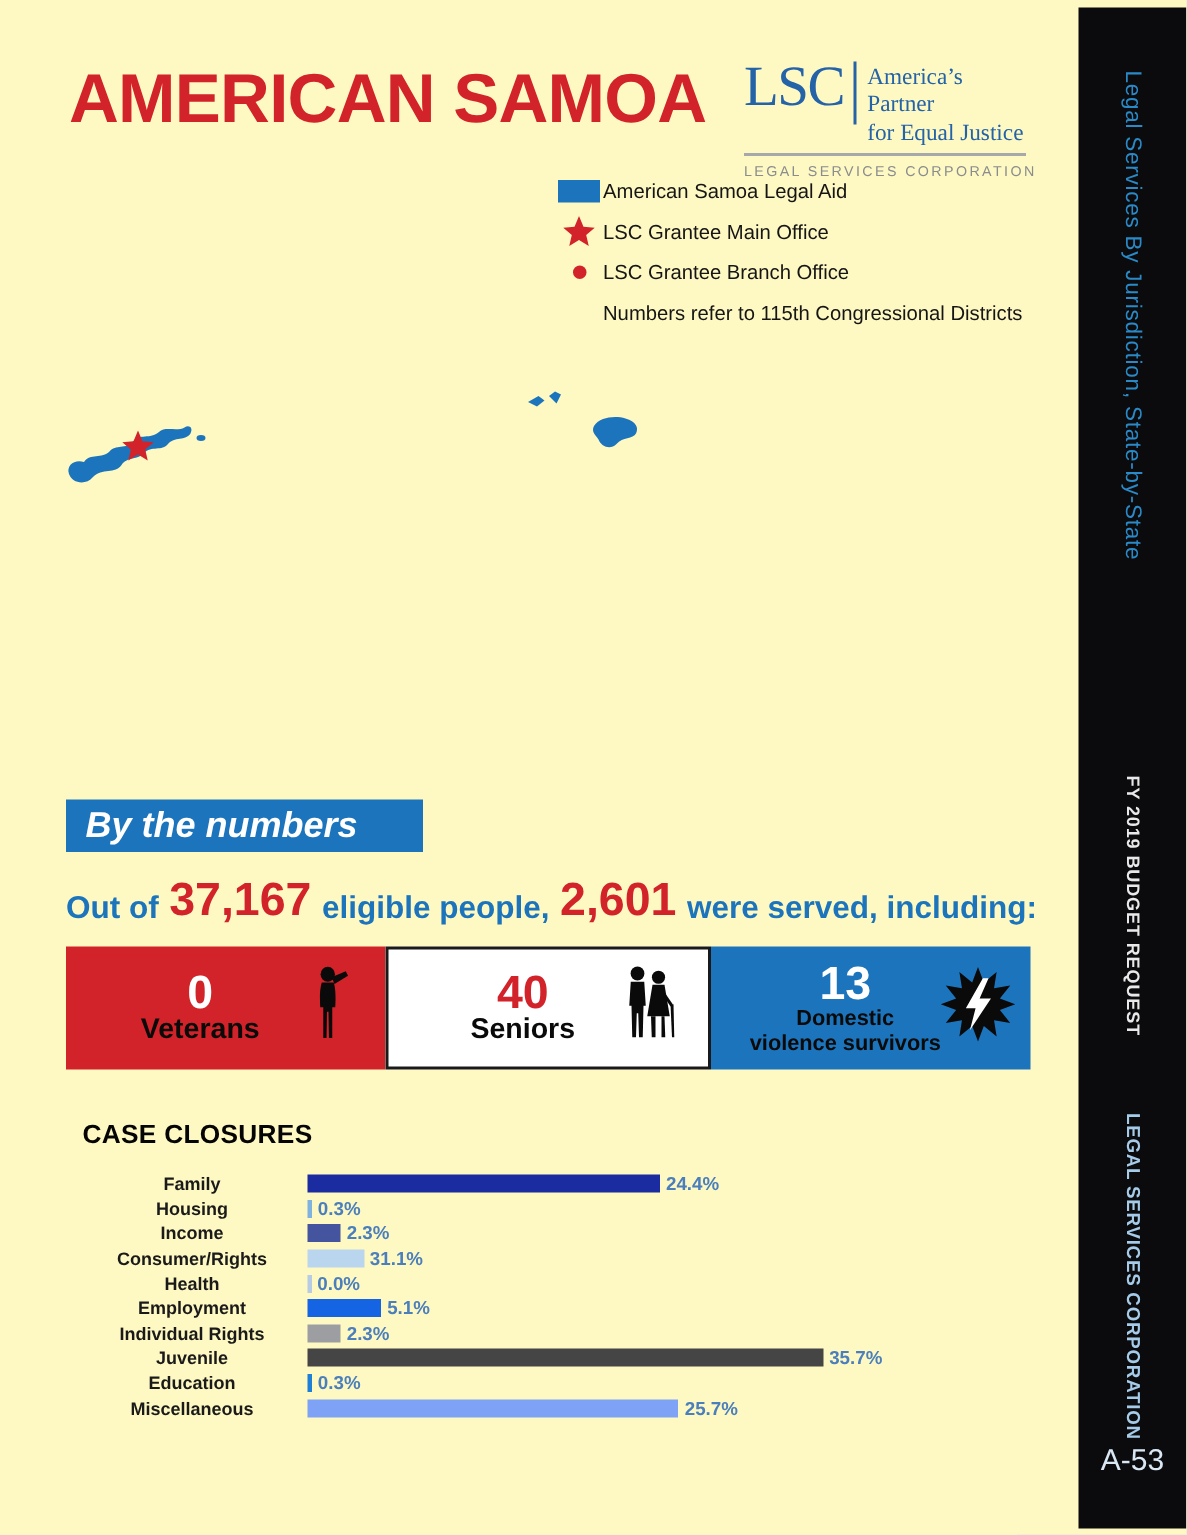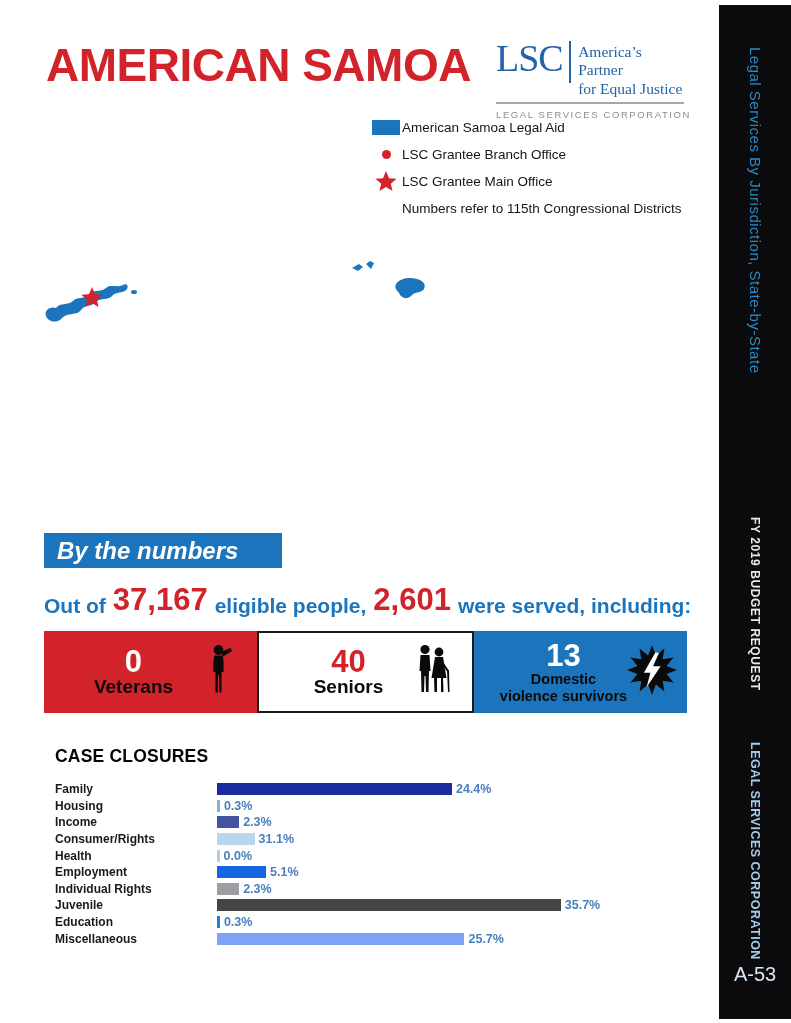--- a/index.html
+++ b/index.html
@@ -1,16 +1,16 @@
 <!DOCTYPE html>
 <html><head>
 <meta charset="utf-8">
 <style>
   html,body{margin:0;padding:0;background:#e8e8e8;}
-  .page{position:relative;width:791px;height:1023px;background:#ffffff;overflow:hidden;
+  .page{position:relative;width:791px;height:1023px;background:#fef9c3;overflow:hidden;
         font-family:"Liberation Sans",sans-serif;margin:0 auto;}
 
   
   .title{position:absolute;left:46px;top:38px;font-size:46px;font-weight:bold;
          color:#D2232A;letter-spacing:-0.5px;white-space:nowrap;}
 
   
   .logo{position:absolute;left:496px;top:40px;width:192px;}
   .logo-top{display:flex;align-items:flex-start;justify-content:center;}
   .logo-lsc{font-family:"Liberation Serif",serif;font-size:38px;color:#2463A8;
@@ -53,22 +53,22 @@
   .stat-label{font-size:19px;font-weight:bold;color:#0A0A0A;line-height:1.1;}
   .stat-label.small{font-size:14.5px;text-align:center;line-height:1.15;}
   .stat-content{display:flex;flex-direction:column;align-items:center;margin-right:34px;}
   .stat-icon{position:absolute;top:50%;transform:translateY(-50%);}
 
   
   .cc-heading{position:absolute;left:55px;top:746px;font-size:17.5px;font-weight:bold;
               color:#050505;letter-spacing:0.2px;}
   .chart{position:absolute;left:55px;top:781px;width:680px;}
   .chart-row{display:flex;align-items:center;height:16.6px;}
-  .chart-label{width:146px;flex:0 0 146px;text-align:left;font-size:12px;font-weight:bold;
-               color:#1A1A1A;padding-right:16px;white-space:nowrap;}
+  .chart-label{width:146px;flex:0 0 146px;text-align:center;font-size:12px;font-weight:bold;
+               color:#1A1A1A;padding-right:4px;white-space:nowrap;}
   .chart-bar{height:12px;flex:0 0 auto;}
   .chart-value{font-size:12.5px;font-weight:bold;margin-left:4px;white-space:nowrap;}
 
   
   .sidebar{position:absolute;left:719px;top:5px;width:72px;height:1014px;background:#0B0B0D;}
   .v-text{position:absolute;left:50%;transform:translateX(-50%);
           writing-mode:vertical-rl;white-space:nowrap;}
   .v-jurisdiction{top:42px;font-size:15px;color:#2A8AC8;letter-spacing:0.5px;}
   .v-budget{top:512px;font-size:12px;font-weight:bold;color:#E9E9E9;letter-spacing:0.6px;}
   .v-org{top:737px;font-size:12.5px;font-weight:bold;color:#A5CBE8;letter-spacing:0.5px;}
@@ -97,31 +97,31 @@
 
   <div class="legend">
     <div class="legend-row">
       <span class="legend-marker">
           <span class="legend-swatch"></span>
         </span>
       <span class="legend-label">American Samoa Legal Aid</span>
     </div>
     <div class="legend-row">
       <span class="legend-marker">
+        <svg width="24" height="23" viewBox="0 0 24 23">
+            <polygon fill="#D2232A" points="12,1 15,8.2 22.5,8.8 16.8,13.7 18.5,21 12,17 5.5,21 7.2,13.7 1.5,8.8 9,8.2"></polygon>
+          </svg>
+      </span>
+      <span class="legend-label">LSC Grantee Main Office</span>
+    </div>
+    <div class="legend-row">
+      <span class="legend-marker">
           <span class="legend-dot"></span>
         </span>
       <span class="legend-label">LSC Grantee Branch Office</span>
-    </div>
-    <div class="legend-row">
-      <span class="legend-marker">
-        <svg width="24" height="23" viewBox="0 0 24 23">
-            <polygon fill="#D2232A" points="12,1 15,8.2 22.5,8.8 16.8,13.7 18.5,21 12,17 5.5,21 7.2,13.7 1.5,8.8 9,8.2"></polygon>
-          </svg>
-      </span>
-      <span class="legend-label">LSC Grantee Main Office</span>
     </div>
     <div class="legend-row">
       <span class="legend-marker"></span>
       <span class="legend-label">Numbers refer to 115th Congressional Districts</span>
     </div>
   </div>
 
   <div class="map">
     <svg width="400" height="92" viewBox="0 0 400 92">
       <g fill="#1C75BC">

